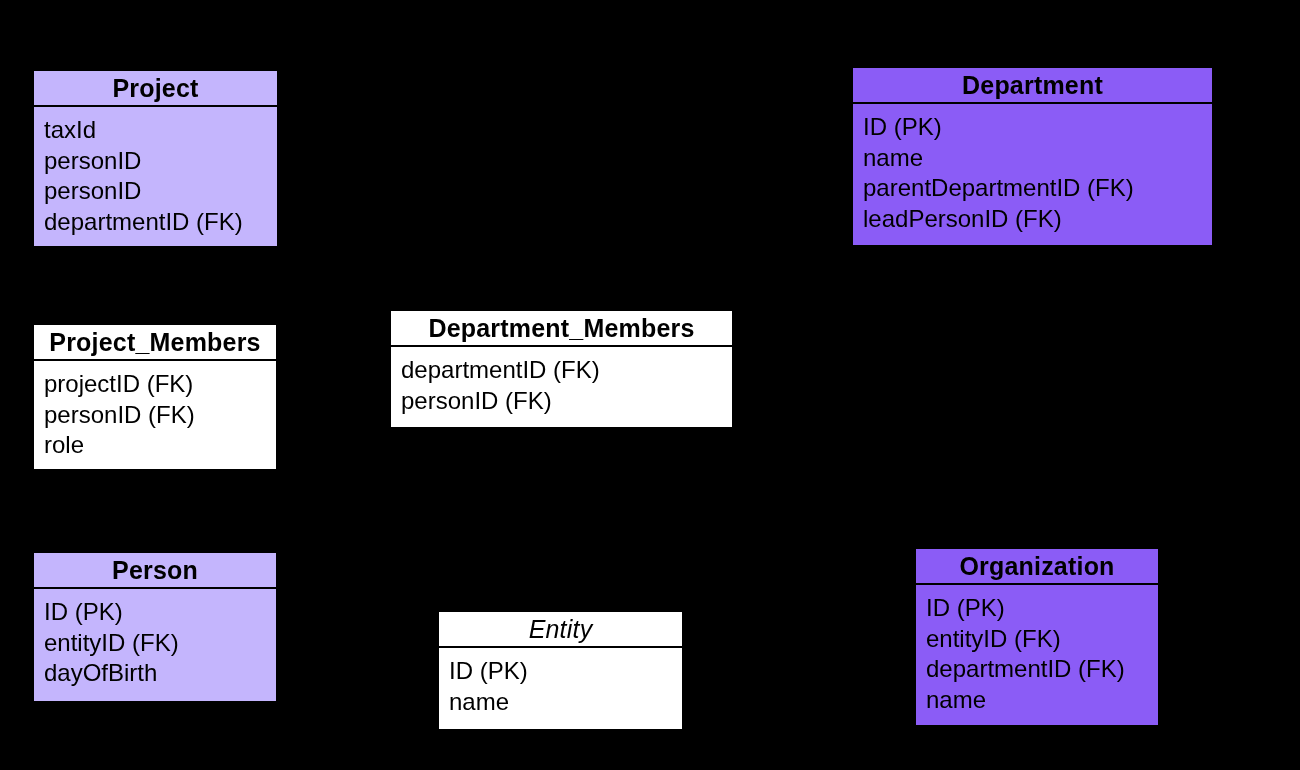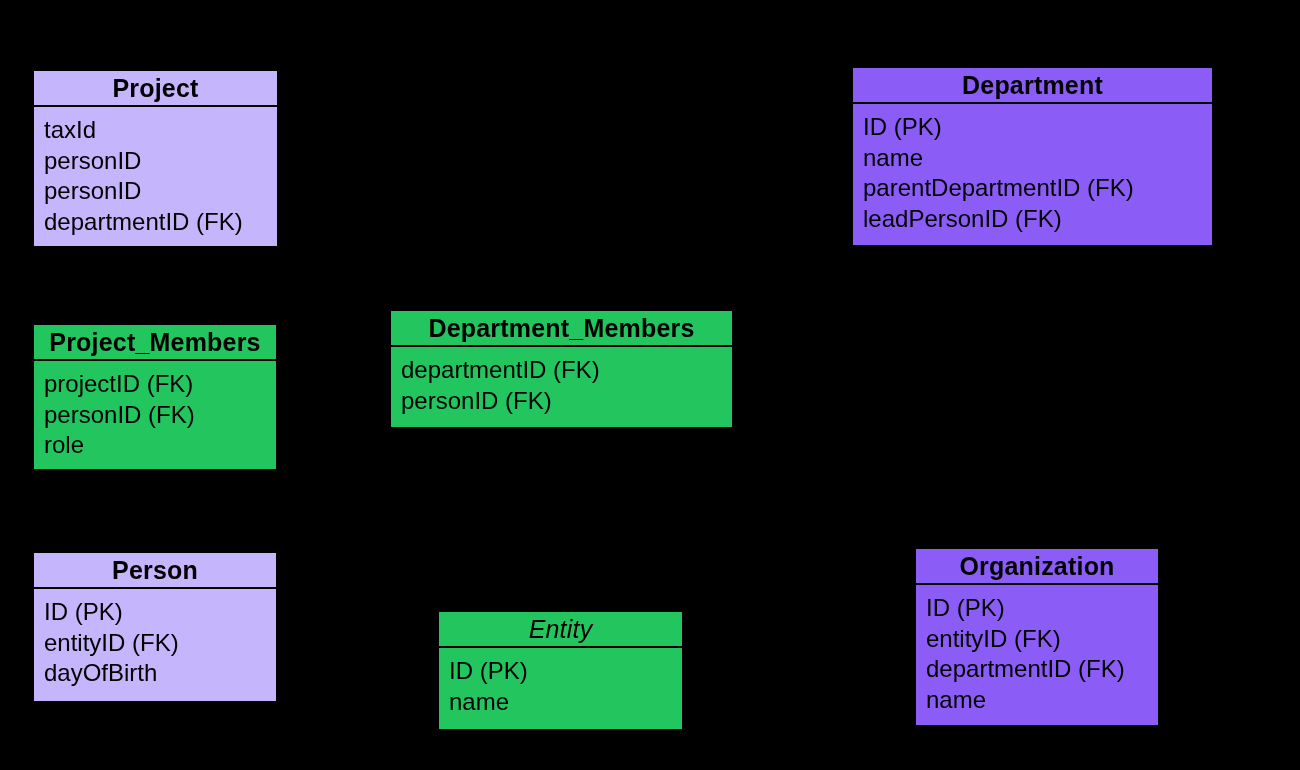--- a/index.html
+++ b/index.html
@@ -13,21 +13,21 @@
   .canvas { position: absolute; inset: 0; }
 
   .entity-box {
     position: absolute;
     box-sizing: border-box;
     border: 1.5px solid #000000;
     color: #000000;
   }
   .entity-box.green { background: #c4b5fd; }
   .entity-box.cream { background: #8b5cf6; }
-  .entity-box.white { background: #22c55e; }
+  .entity-box.white { background: #ffffff; }
 
   .entity-header {
     box-sizing: border-box;
     height: 36px;
     border-bottom: 2px solid #000000;
     display: flex;
     align-items: center;
     justify-content: center;
     font-weight: bold;
     font-size: 25px;

